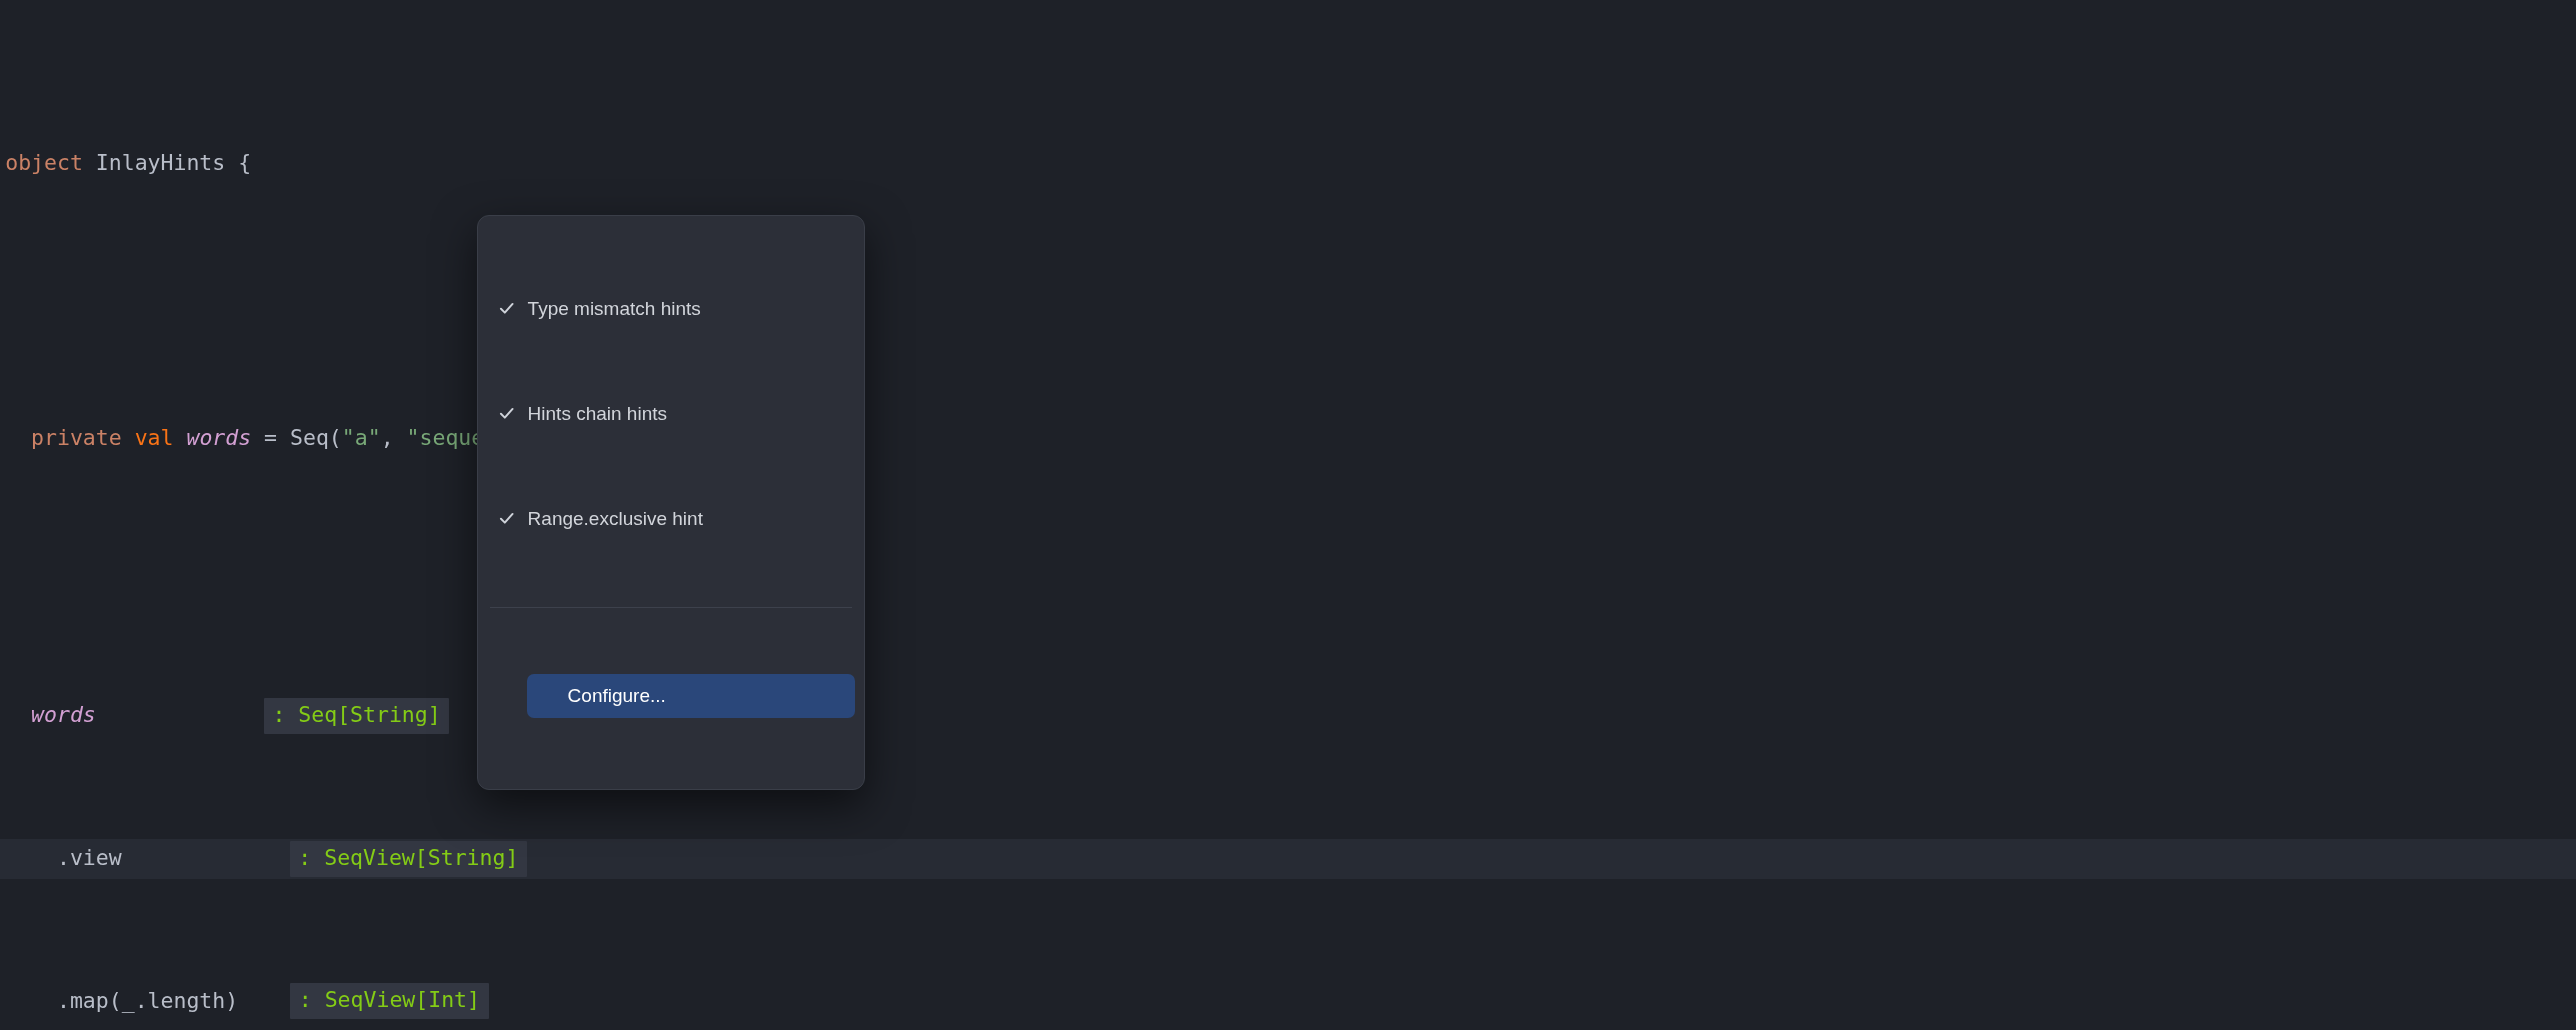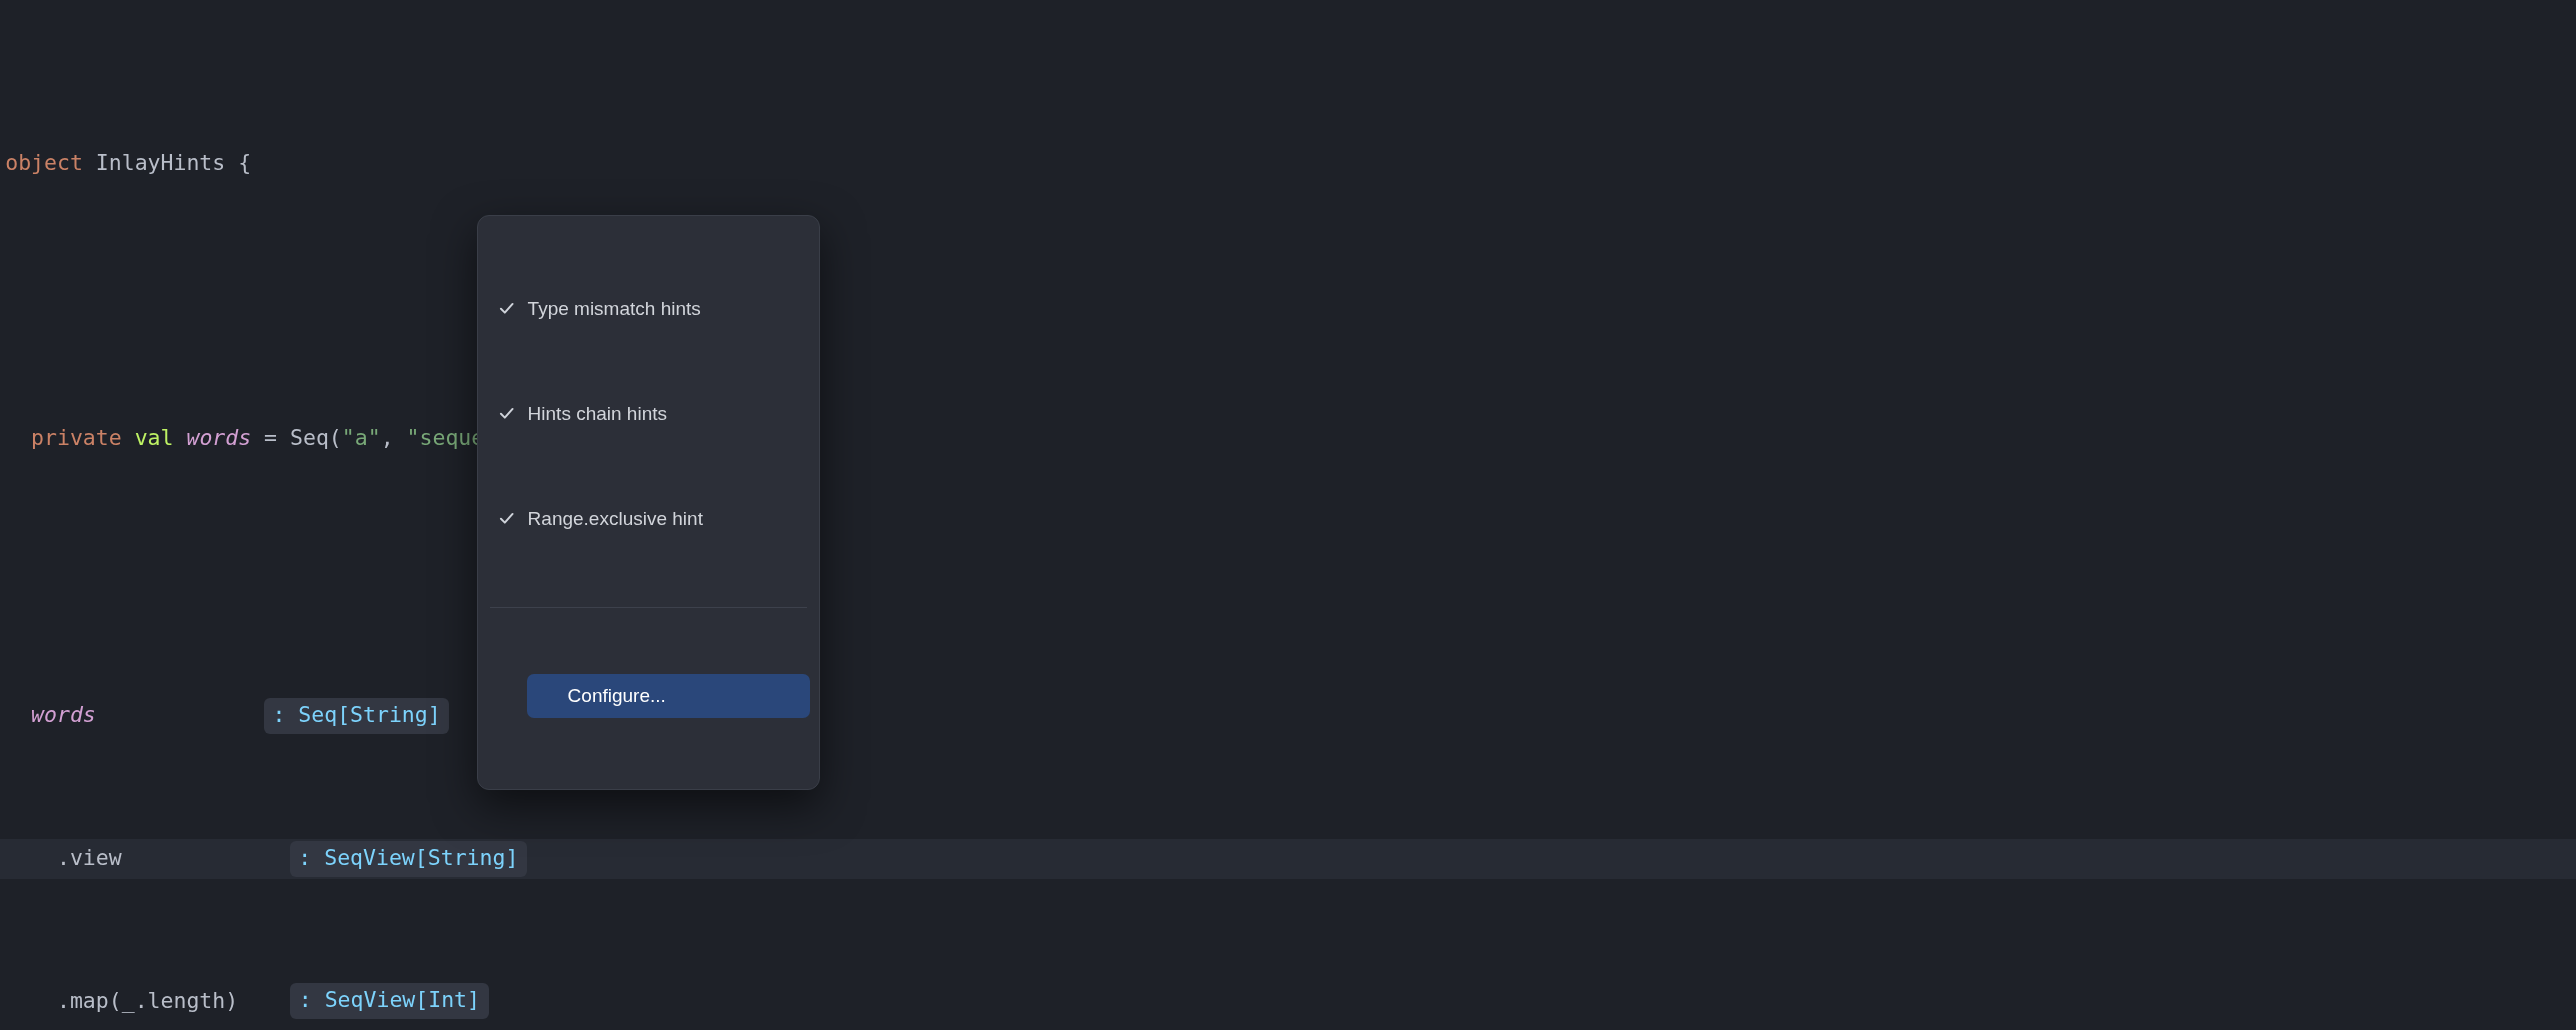--- a/index.html
+++ b/index.html
@@ -20,43 +20,43 @@
   }
   .line {
     padding: 0 5.2px 0 5.2px;
     min-height: 34px;
   }
   .highlight-line {
     background: #272b34;
   }
   .kw-object { color: #cb8266; }
   .kw-private { color: #cb8266; }
-  .kw-val { color: #bef264; }
+  .kw-val { color: #f97316; }
   .class-name { color: #b9bec9; }
   .ident { color: #d3a0d3; font-style: italic; }
   .fn { color: #b9bec9; }
   .punct { color: #b9bec9; }
   .paren { color: #b9bec9; }
   .brace { color: #b9bec9; }
   .str { color: #79a978; }
   .method { color: #b9bec9; text-align: center; }
   .hint {
     display: inline-block;
     background: #333742;
-    color: #7dd3fc;
-    border-radius: 6px;
+    color: #84cc16;
+    border-radius: 1px;
     padding: 0 8.6px 1.7px 8.6px;
     margin: 1.7px 0;
   }
   .spacer { display: inline-block; }
   .popup {
     position: absolute;
     left: 477px;
     top: 215px;
-    width: 343px;
+    width: 388px;
     background: #2c2f38;
     border: 0.9px solid #3a3e48;
     border-radius: 12px;
     box-shadow: 0 15.5px 43px rgba(0,0,0,0.55);
     padding: 10.3px 8.6px 10.3px 8.6px;
     font-family: -apple-system, "Segoe UI", Arial, sans-serif;
     font-size: 19px;
   }
   .popup-item {
     display: flex;

